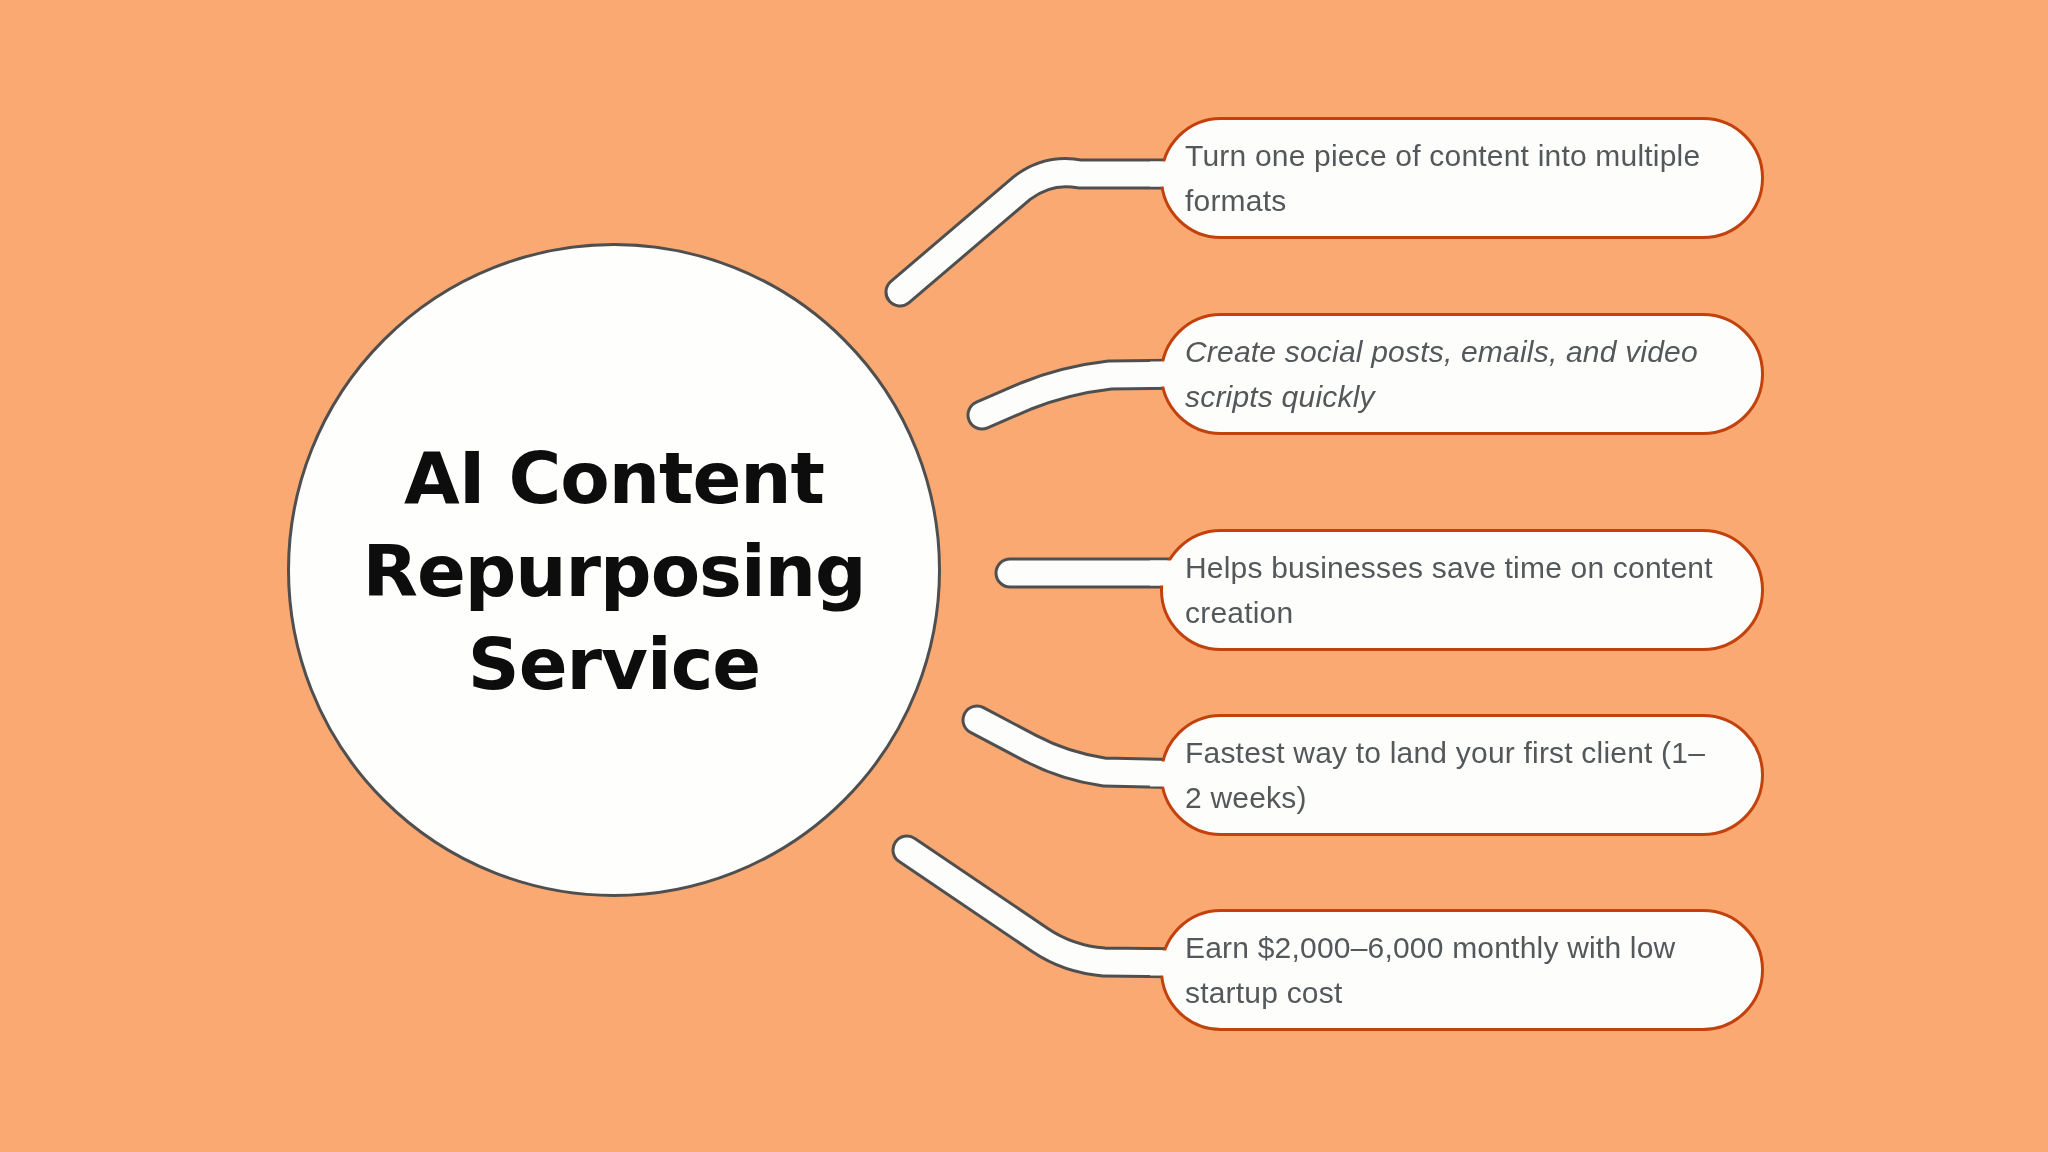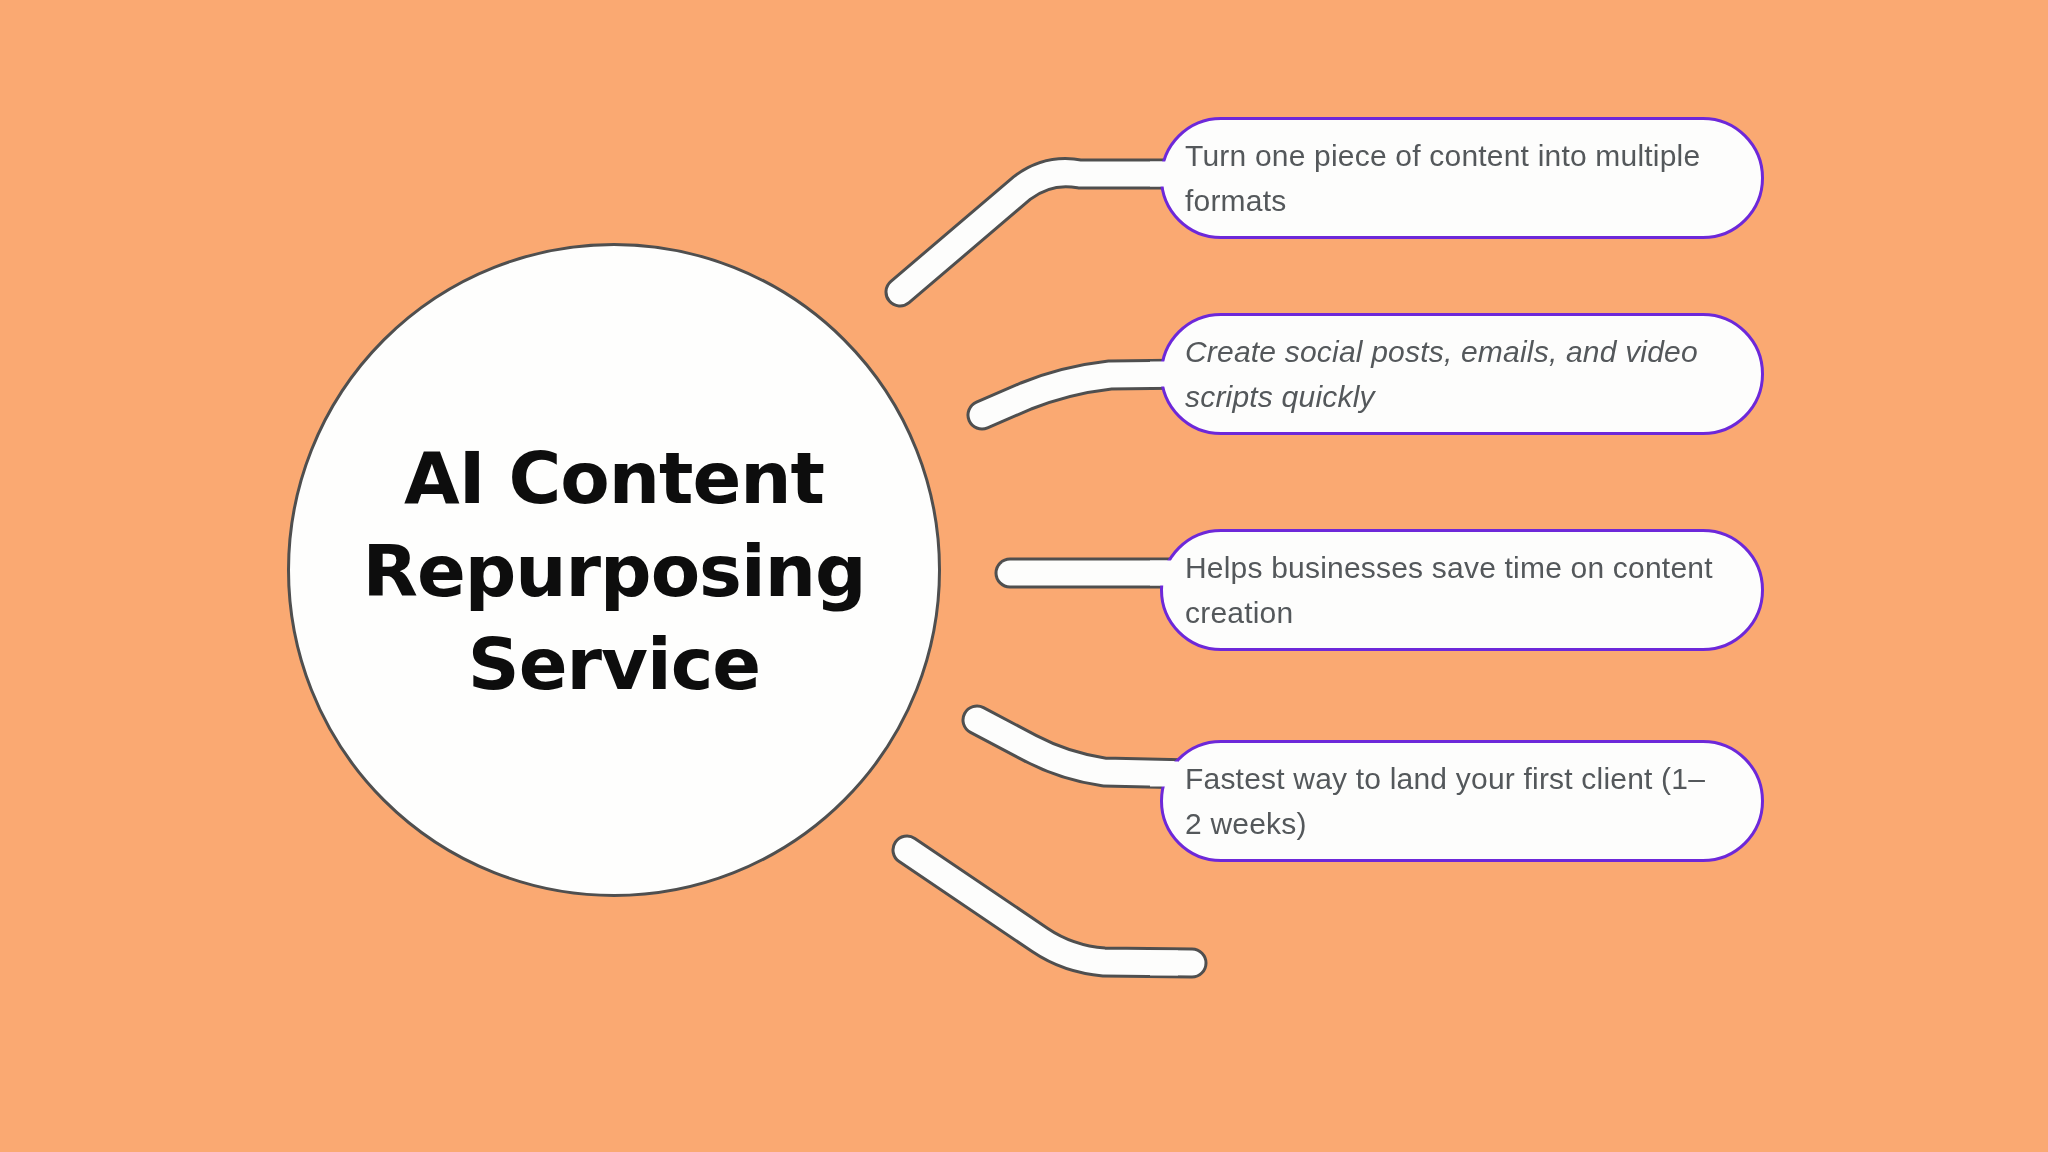--- a/index.html
+++ b/index.html
@@ -26,31 +26,31 @@
     font-size:72px;line-height:93px;letter-spacing:-1px;
     color:#0D0D0D;
     white-space:pre-line;
     margin-top:2px;
   }
 
   
   .branch{
     position:absolute;left:1160px;width:604px;height:122px;
     box-sizing:border-box;
-    background:#FDFDFC;border:3px solid #6d28d9;border-radius:62px;
+    background:#FDFDFC;border:3px solid #c2410c;border-radius:62px;
     display:flex;align-items:center;
     padding-left:22px;
     z-index:2;
   }
   .branch-label{
     font-size:30px;line-height:45px;letter-spacing:.2px;
     color:#54585B;
     white-space:pre;
   }
-  .b1{top:117px;} .b2{top:313px;font-style:italic;} .b3{top:513px;margin-top:16px;} .b4{top:740px;} .b5{top:909px;}
+  .b1{top:117px;} .b2{top:313px;font-style:italic;} .b3{top:513px;margin-top:16px;} .b4{top:714px;} .b5{top:909px;}
 
   .under{z-index:1;}
   .over{z-index:3;}
 </style>
 </head>
 <body>
 
 <div class="stage">
 
   <svg class="layer under" viewBox="0 0 2048 1152">
@@ -85,20 +85,24 @@
 scripts quickly</span>
   </div>
   <div class="branch b3">
     <span class="branch-label">Helps businesses save time on content
 creation</span>
   </div>
   <div class="branch b4">
     <span class="branch-label">Fastest way to land your first client (1–
 2 weeks)</span>
   </div>
+  <div class="branch b5">
+    <span class="branch-label">Earn $2,000–6,000 monthly with low
+startup cost</span>
+  </div>
 
   <svg class="layer over" viewBox="0 0 2048 1152">
     <g fill="none" stroke="#FDFDFC" stroke-width="25" stroke-linecap="butt">
       <path d="M1150 174 H1178"></path>
       <path d="M1150 374 H1178"></path>
       <path d="M1150 573 H1178"></path>
       <path d="M1150 774 H1178"></path>
       <path d="M1150 963 H1178"></path>
     </g>
   </svg>

